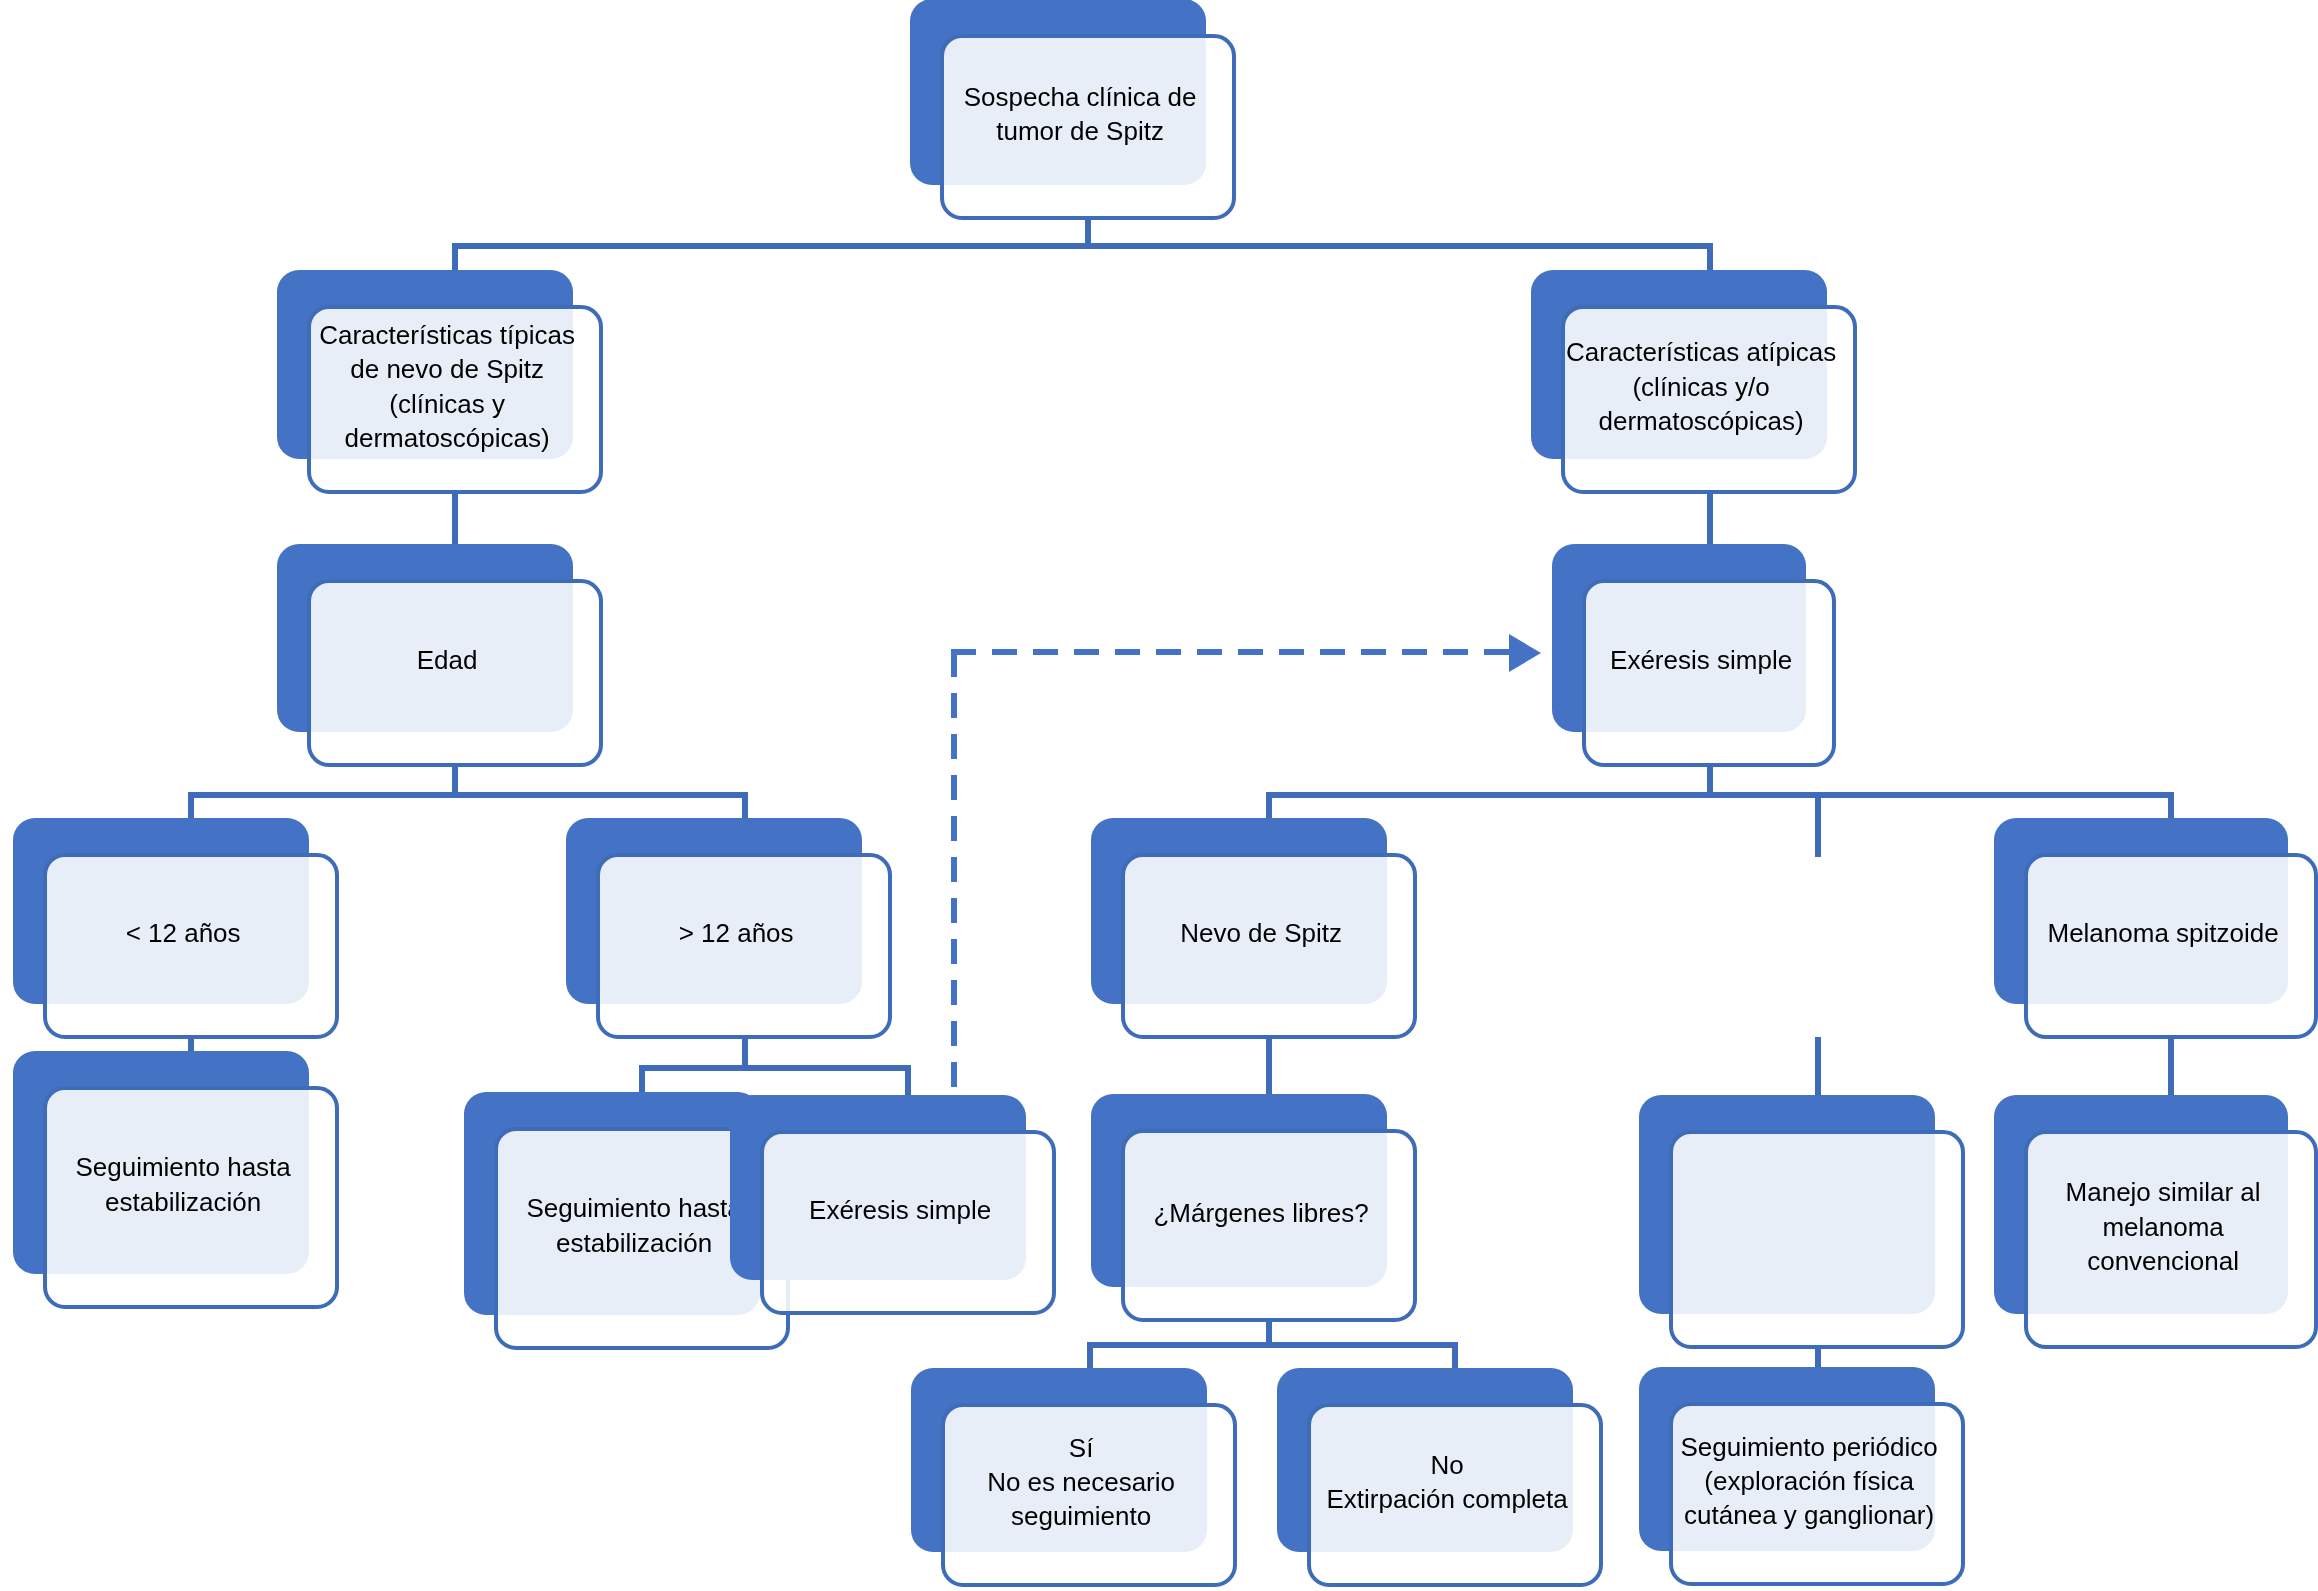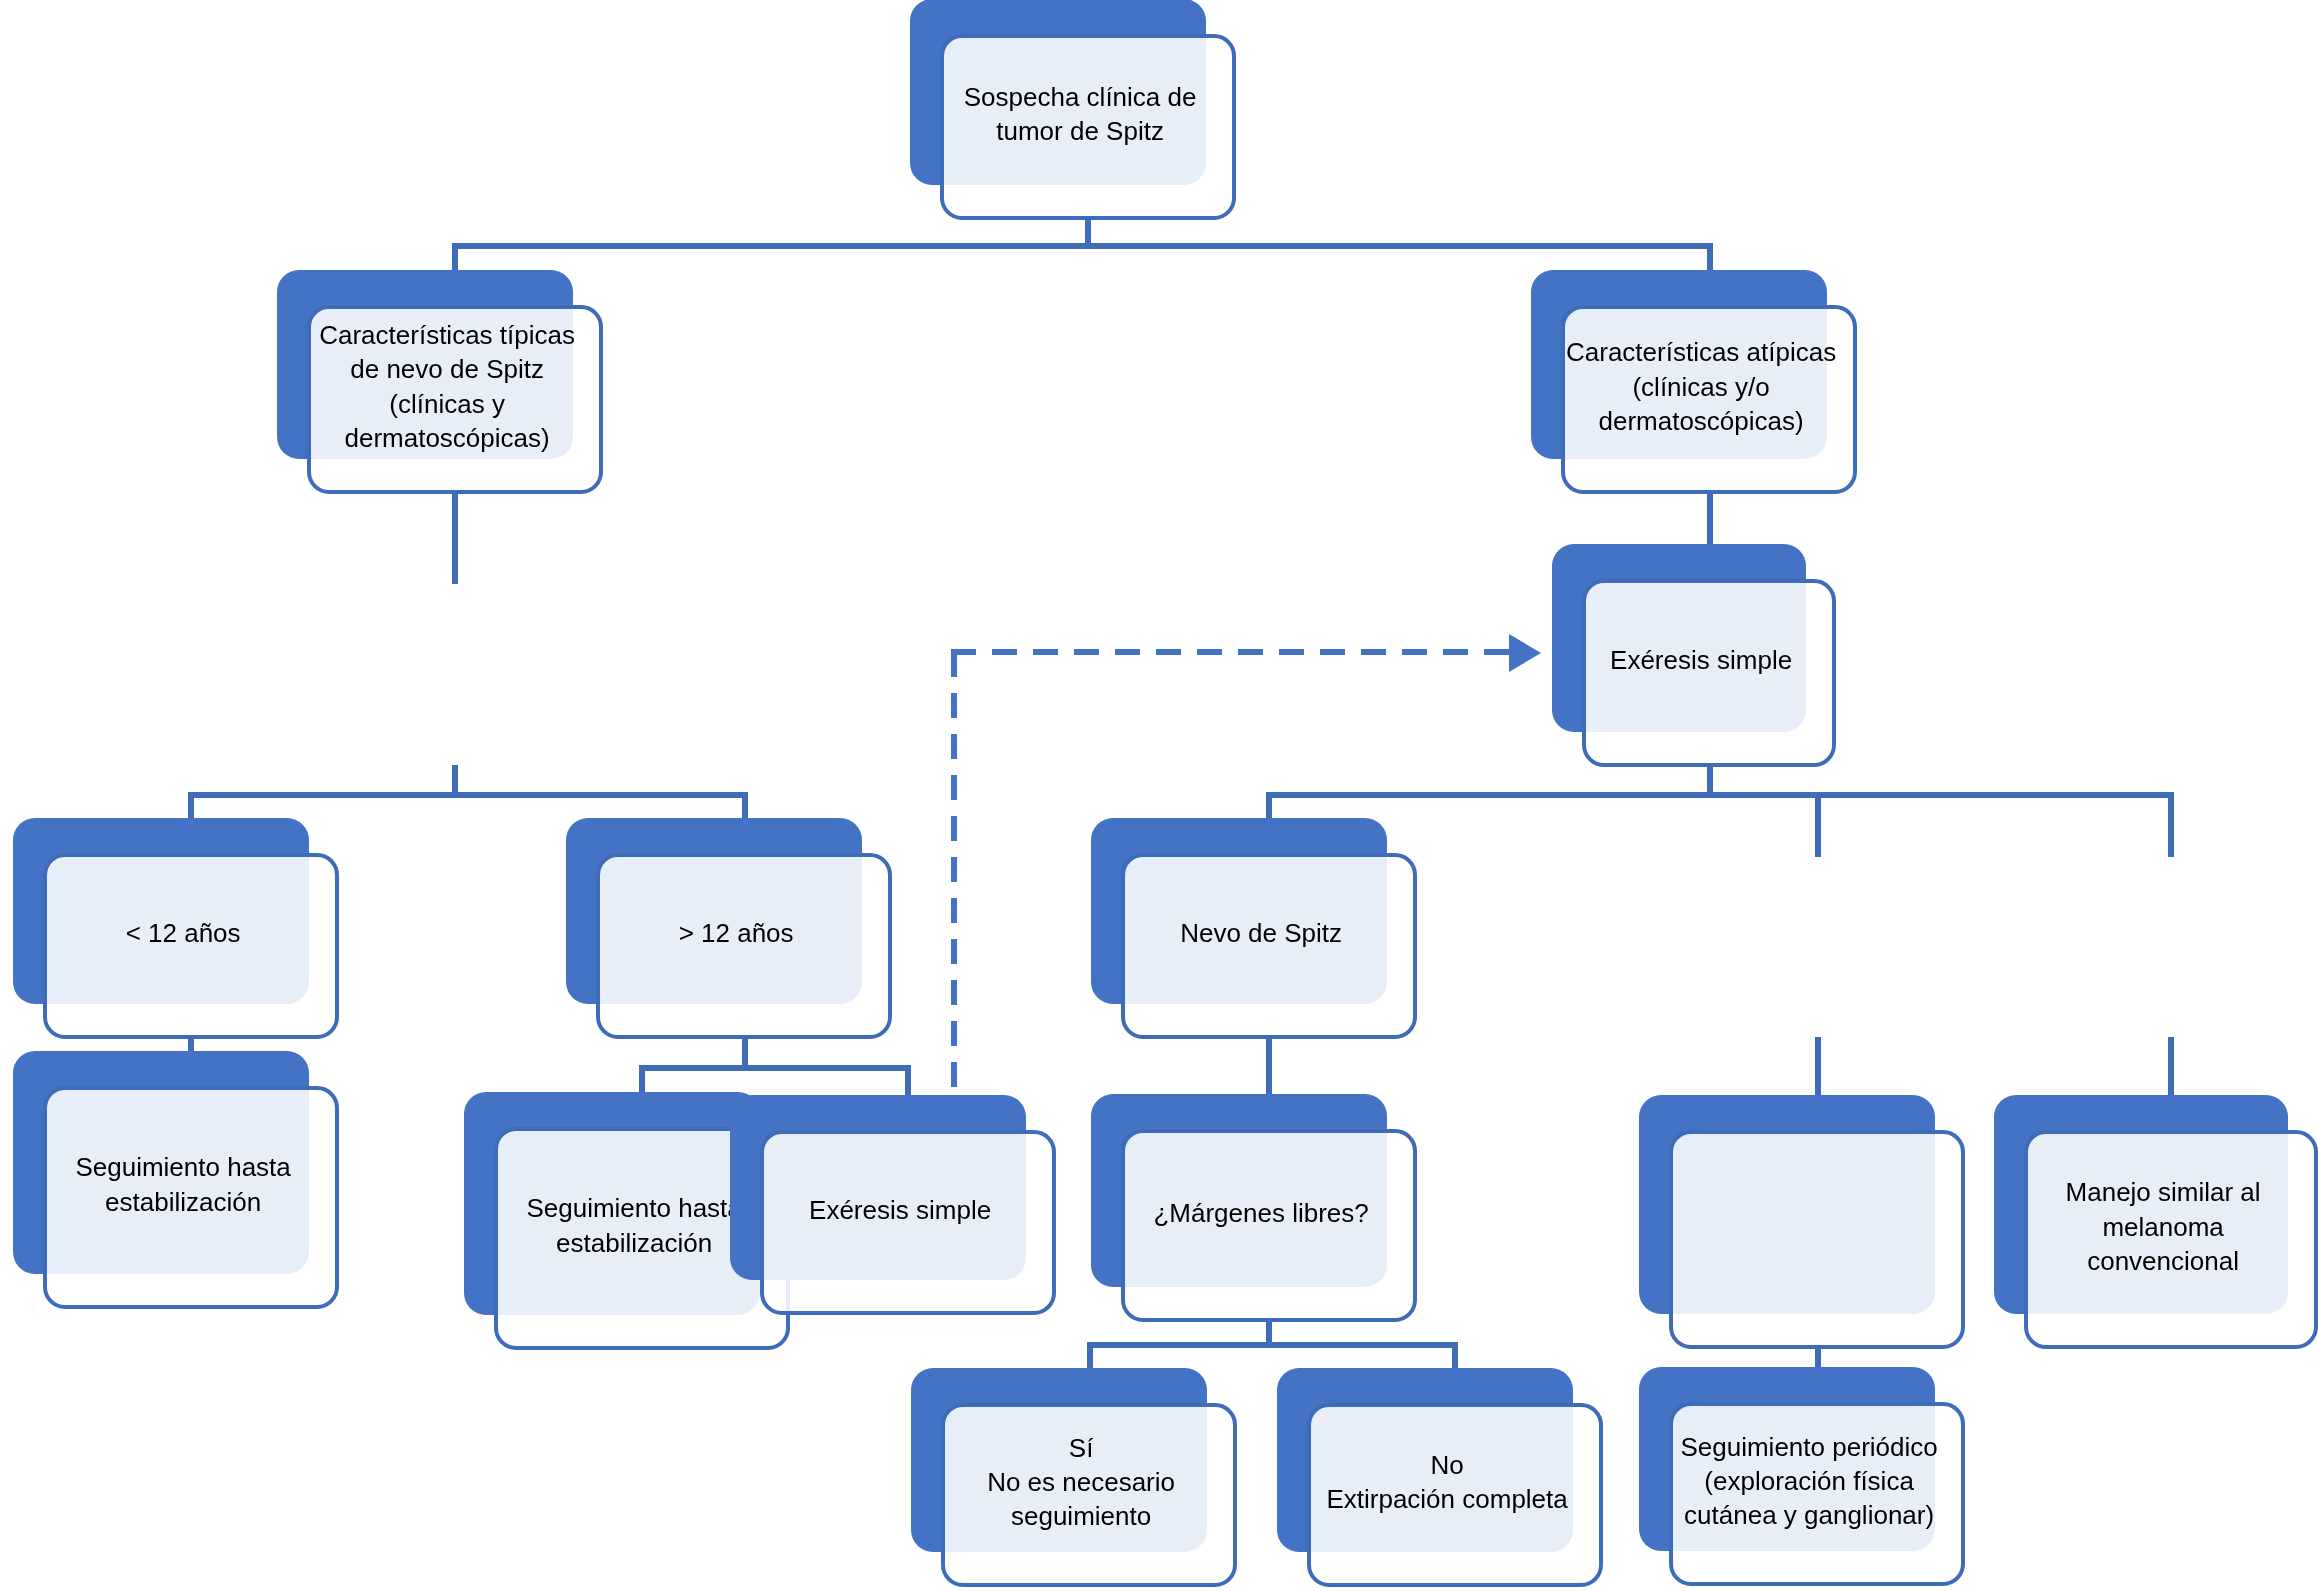--- a/index.html
+++ b/index.html
@@ -97,20 +97,25 @@
   </div>
 
   <div class="node" style="left:1561px;top:305px;width:296px;height:189px">
     <div class="shadow"></div>
     <div class="card"></div>
     <div class="label">Características atípicas
 (clínicas y/o
 dermatoscópicas)</div>
   </div>
 
+  <div class="node" style="left:307px;top:579px;width:296px;height:188px">
+    <div class="shadow"></div>
+    <div class="card"></div>
+    <div class="label">Edad</div>
+  </div>
 
   <div class="node" style="left:1582px;top:579px;width:254px;height:188px">
     <div class="shadow"></div>
     <div class="card"></div>
     <div class="label">Exéresis simple</div>
   </div>
 
   <div class="node" style="left:43px;top:853px;width:296px;height:186px">
     <div class="shadow"></div>
     <div class="card"></div>
@@ -123,20 +128,25 @@
     <div class="label">&gt; 12 años</div>
   </div>
 
   <div class="node" style="left:1121px;top:853px;width:296px;height:186px">
     <div class="shadow"></div>
     <div class="card"></div>
     <div class="label">Nevo de Spitz</div>
   </div>
 
 
+  <div class="node" style="left:2024px;top:853px;width:294px;height:186px">
+    <div class="shadow"></div>
+    <div class="card"></div>
+    <div class="label">Melanoma spitzoide</div>
+  </div>
 
   <div class="node" style="left:43px;top:1086px;width:296px;height:223px">
     <div class="shadow"></div>
     <div class="card"></div>
     <div class="label">Seguimiento hasta
 estabilización</div>
   </div>
 
   <div class="node" style="left:494px;top:1127px;width:296px;height:223px">
     <div class="shadow"></div>

